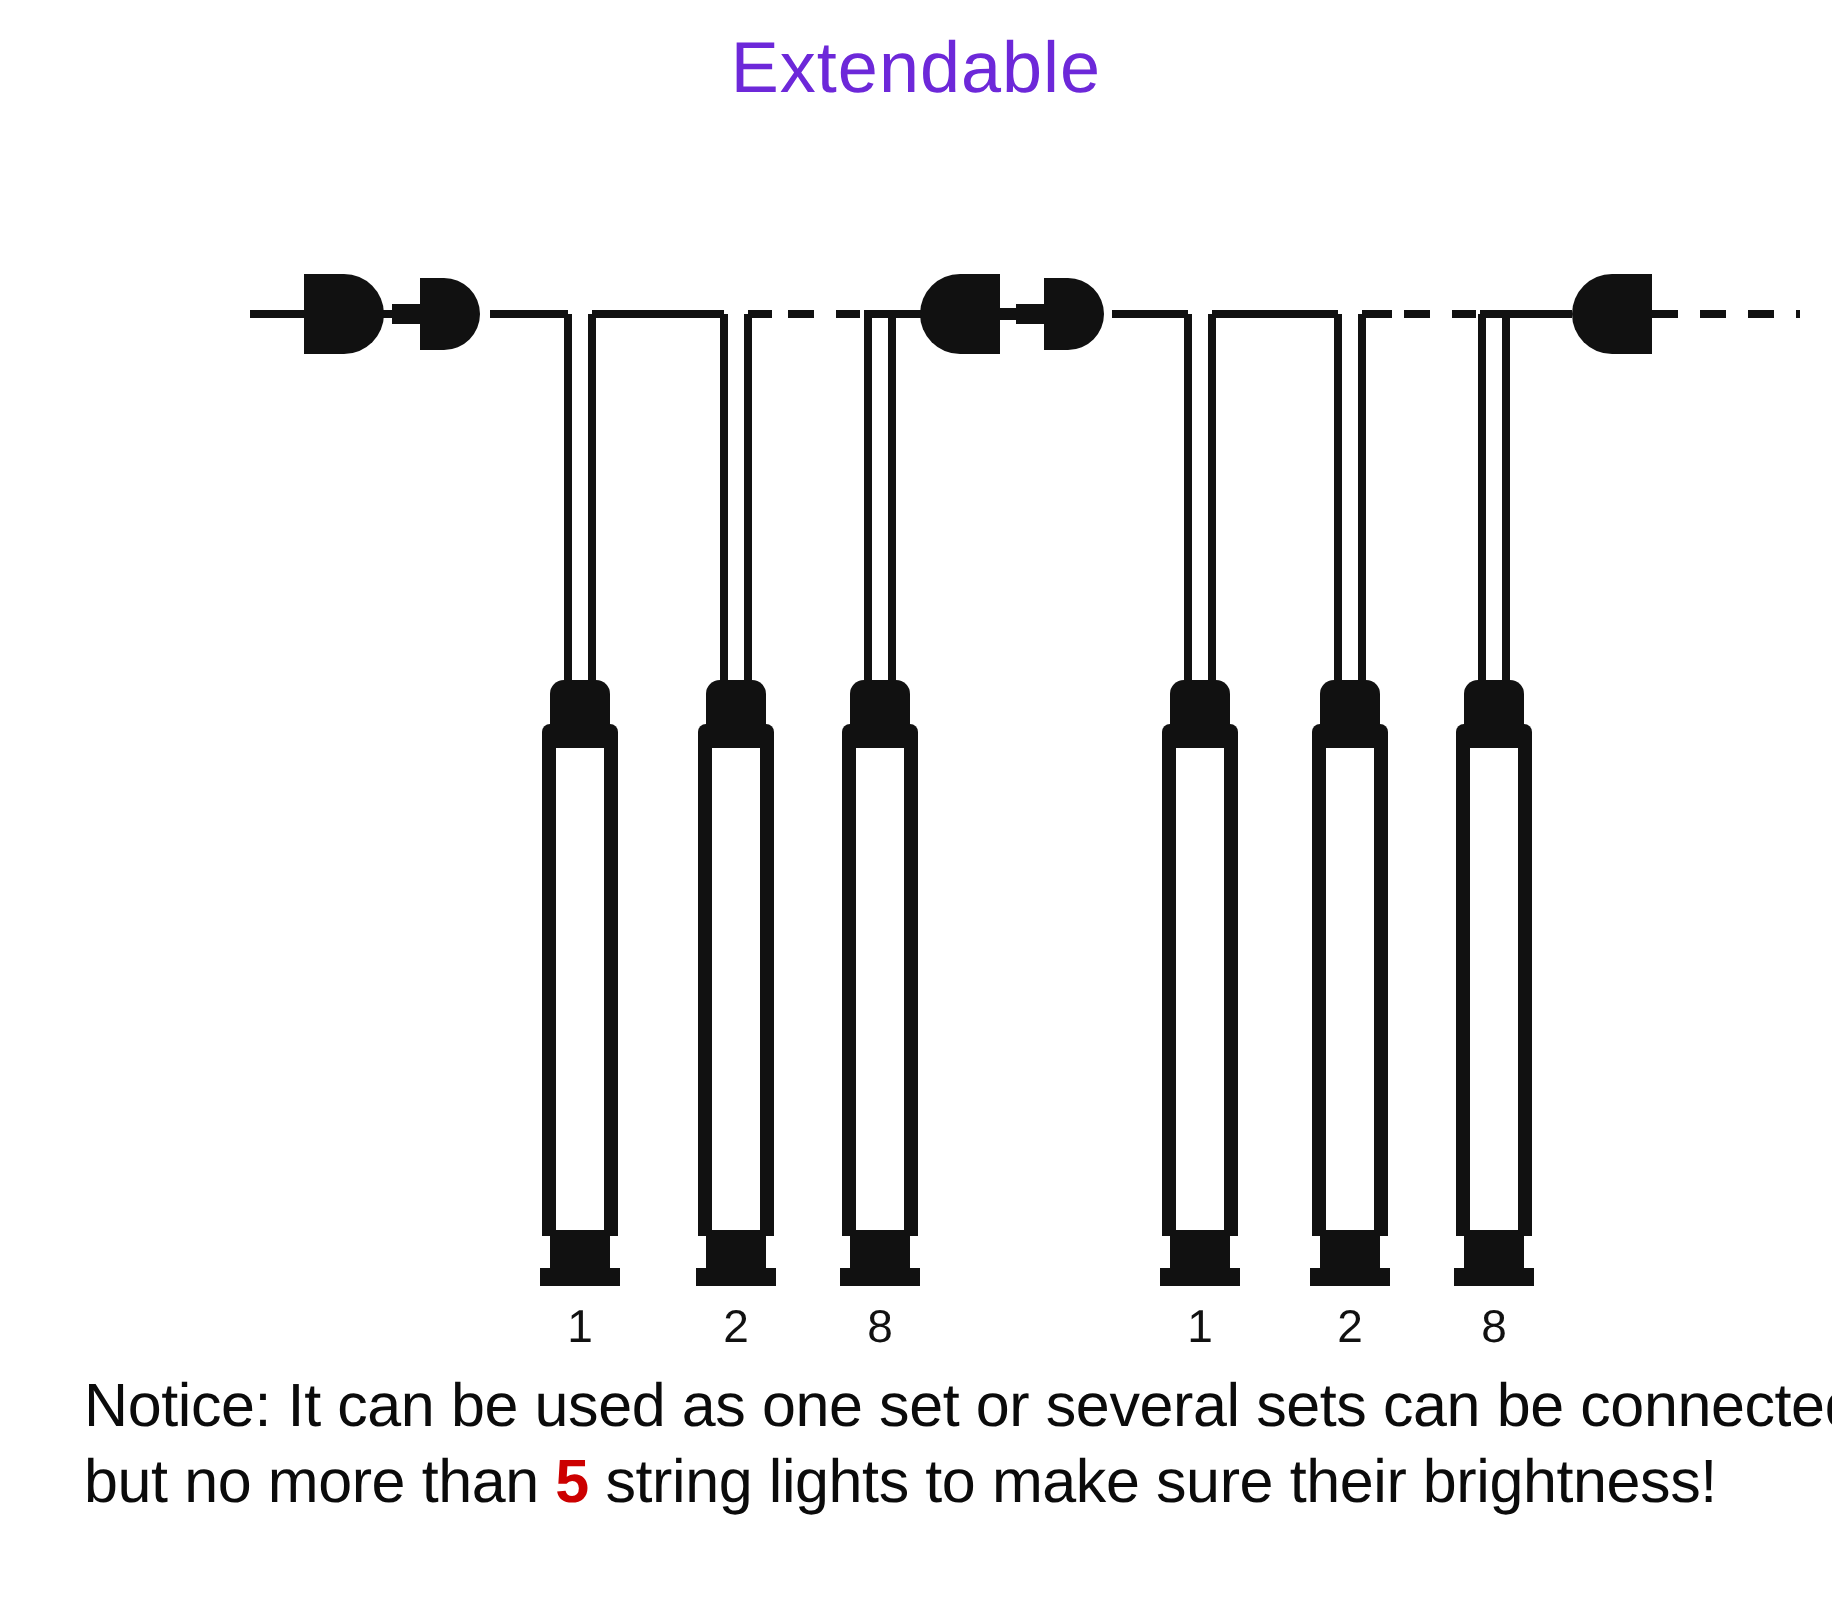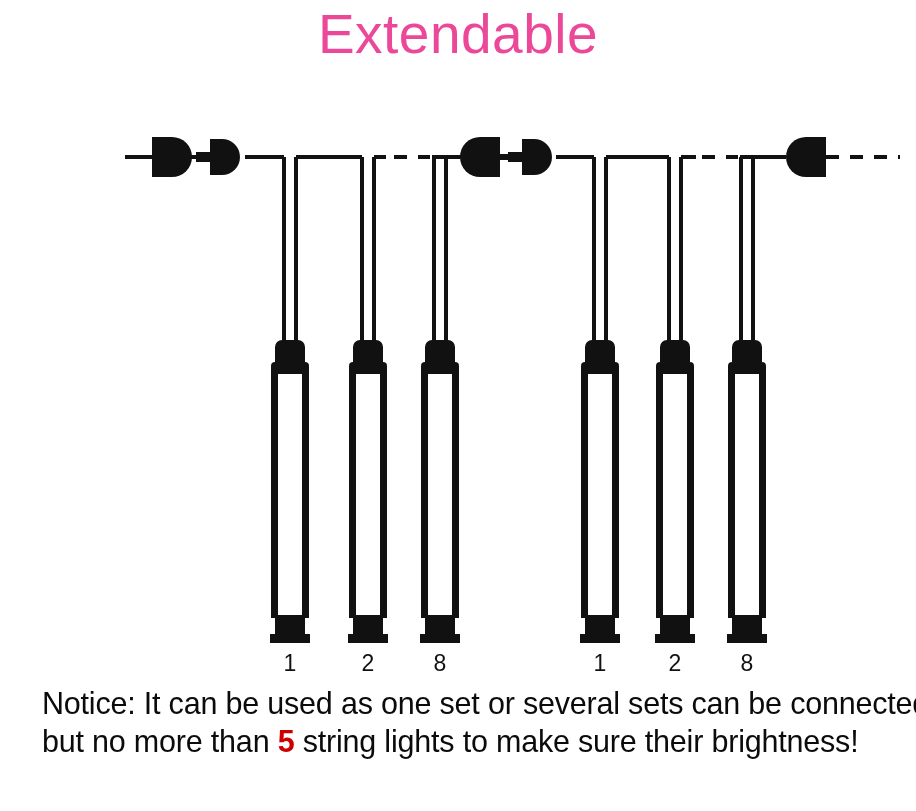--- a/index.html
+++ b/index.html
@@ -23,25 +23,25 @@
     background: #ffffff;
   }
   
   #title {
     position: absolute;
     left: 0;
     top: 2px;
     width: 916px;
     text-align: center;
     font-family: "Liberation Sans", sans-serif;
-    font-size: 55px;
+    font-size: 36px;
     font-weight: 400;
     letter-spacing: 0.5px;
     line-height: 64px;
-    color: #ec4899;
+    color: #6d28d9;
     white-space: nowrap;
   }
   
   #diagram-wrap {
     position: absolute;
     left: 0;
     top: 110px;
     width: 916px;
     height: 565px;
   }

